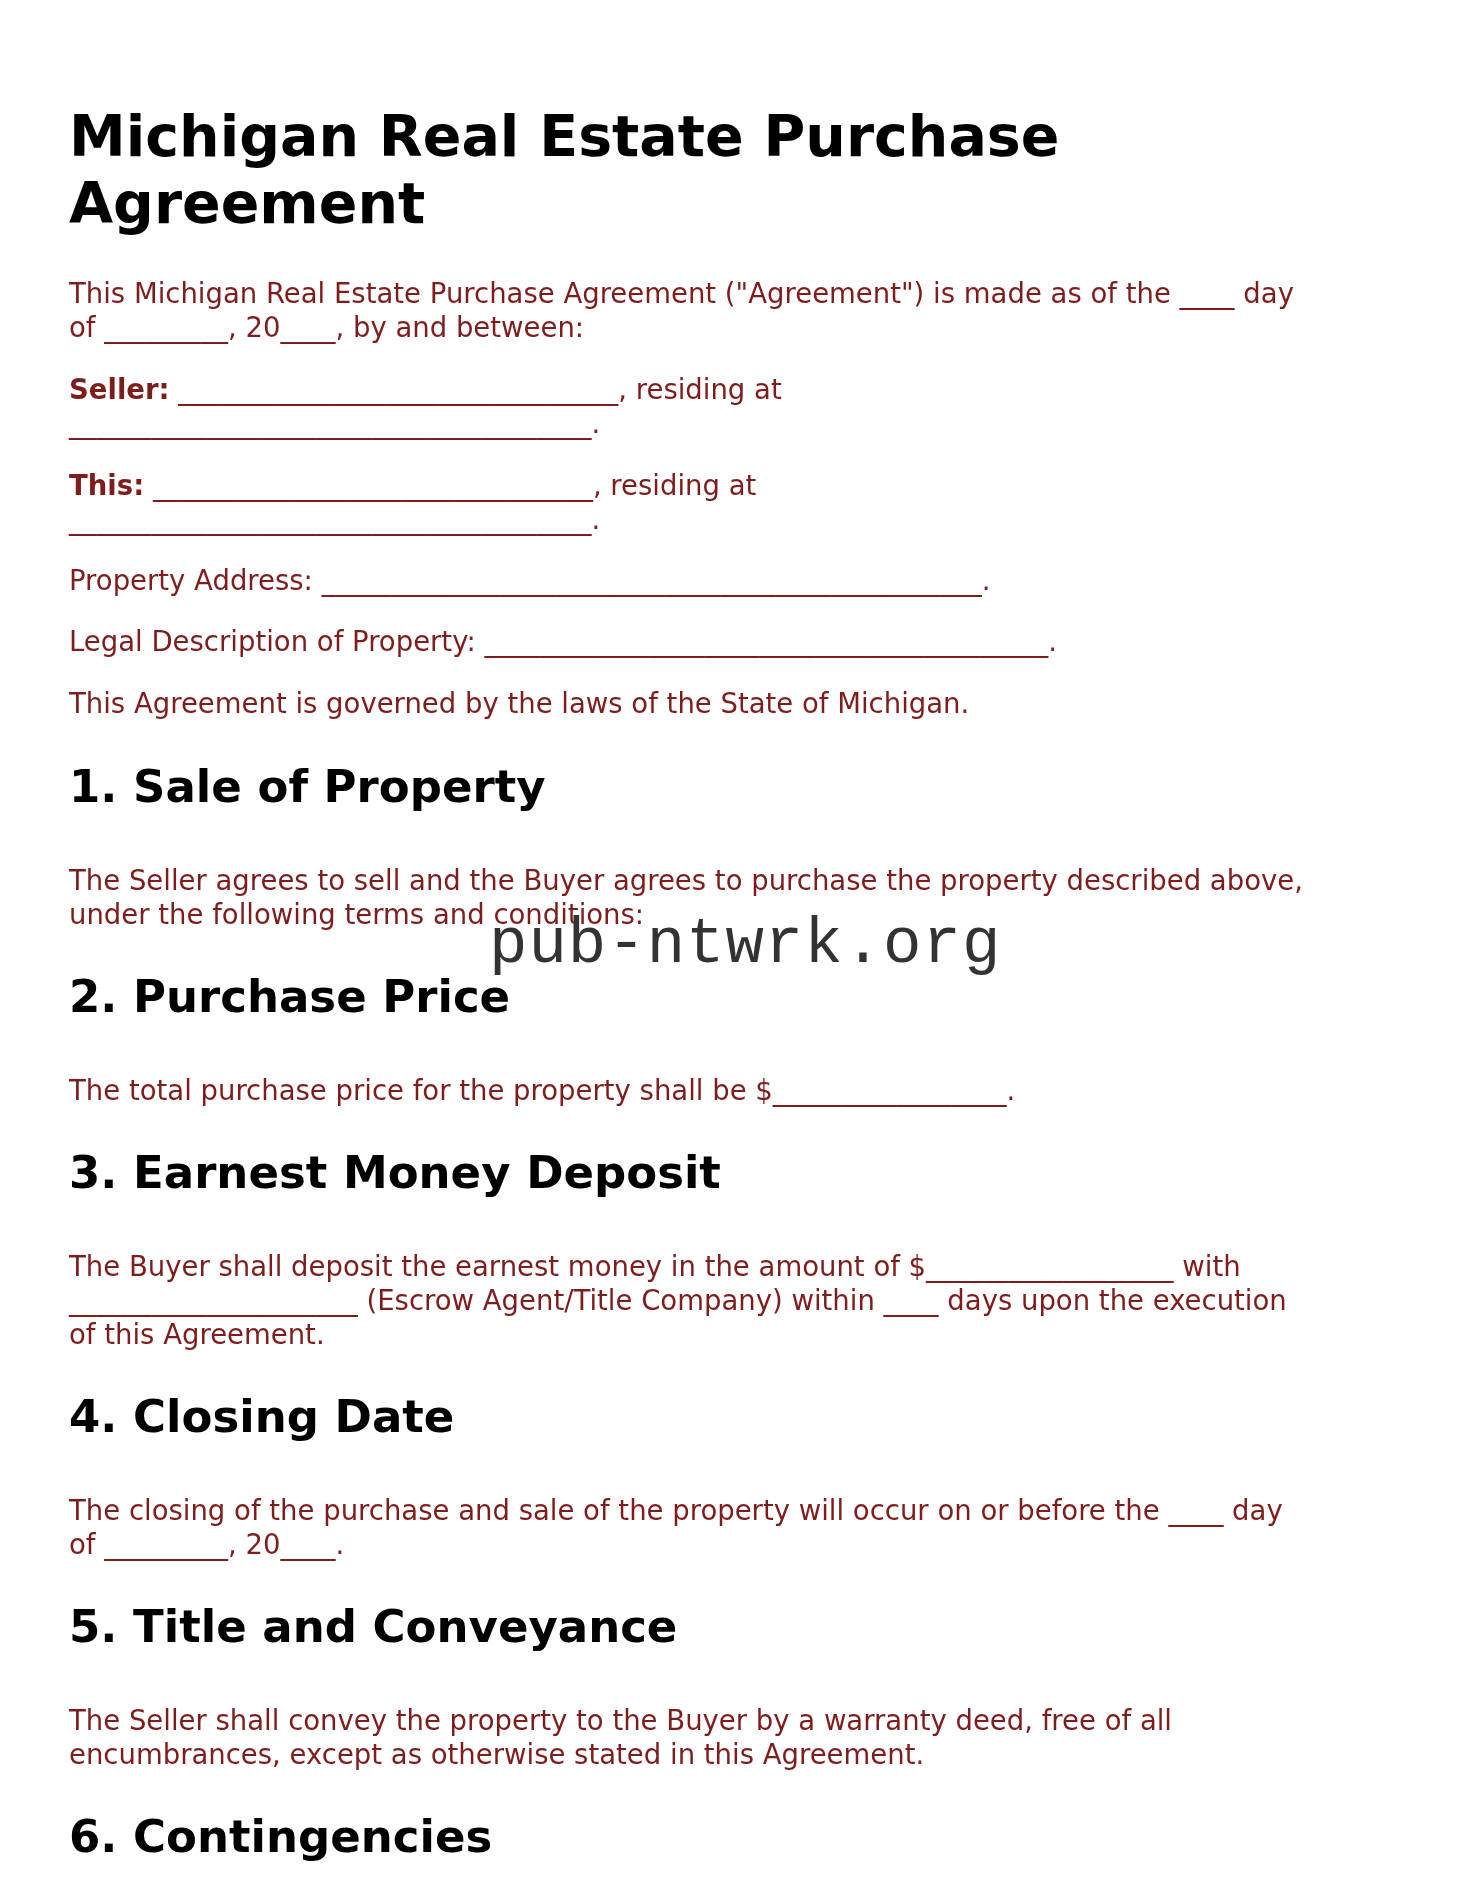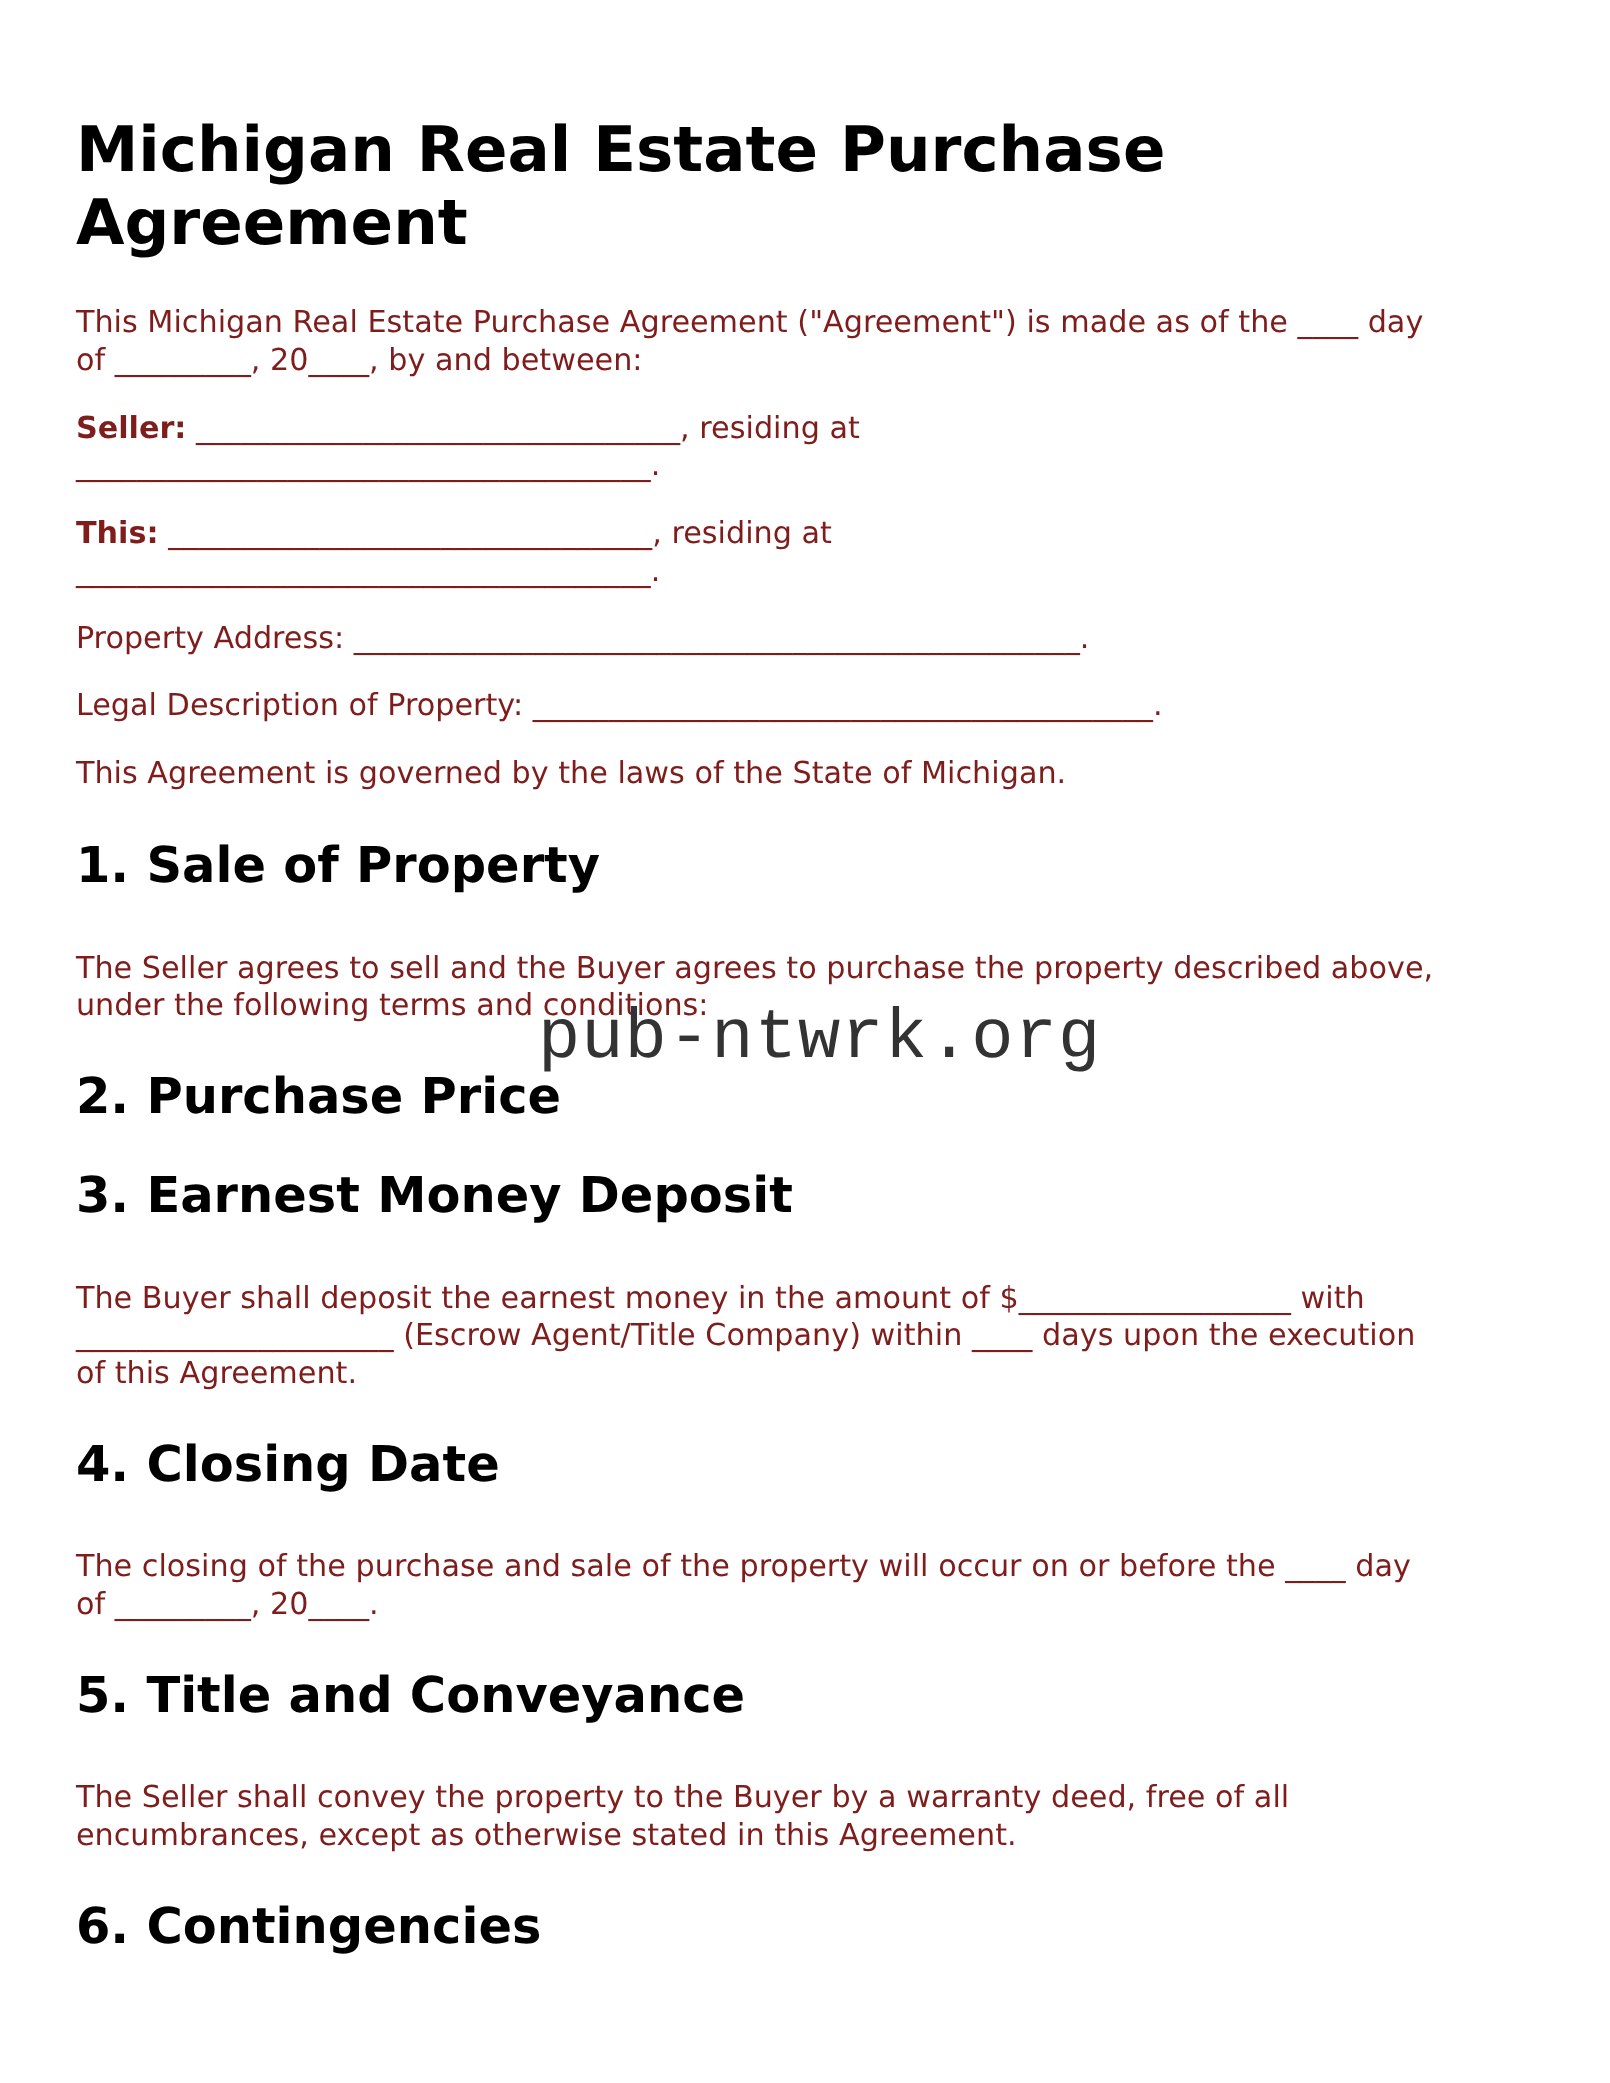--- a/index.html
+++ b/index.html
@@ -60,20 +60,23 @@
   <p class="field">Legal Description of Property: _________________________________________.</p>
   <p class="gov">This Agreement is governed by the laws of the State of Michigan.</p>
 
   <h2 class="s1">1. Sale of Property</h2>
   <p class="sec-p">
     <span>The Seller agrees to sell and the Buyer agrees to purchase the property described above,</span><br>
     <span>under the following terms and conditions:</span>
   </p>
 
   <h2 class="sec-h">2. Purchase Price</h2>
+  <p class="sec-p">
+    <span>The total purchase price for the property shall be $_________________.</span>
+  </p>
 
   <h2 class="sec-h">3. Earnest Money Deposit</h2>
   <p class="sec-p">
     <span>The Buyer shall deposit the earnest money in the amount of $__________________ with</span><br>
     <span>_____________________ (Escrow Agent/Title Company) within ____ days upon the execution</span><br>
     <span>of this Agreement.</span>
   </p>
 
   <h2 class="sec-h">4. Closing Date</h2>
   <p class="sec-p">

